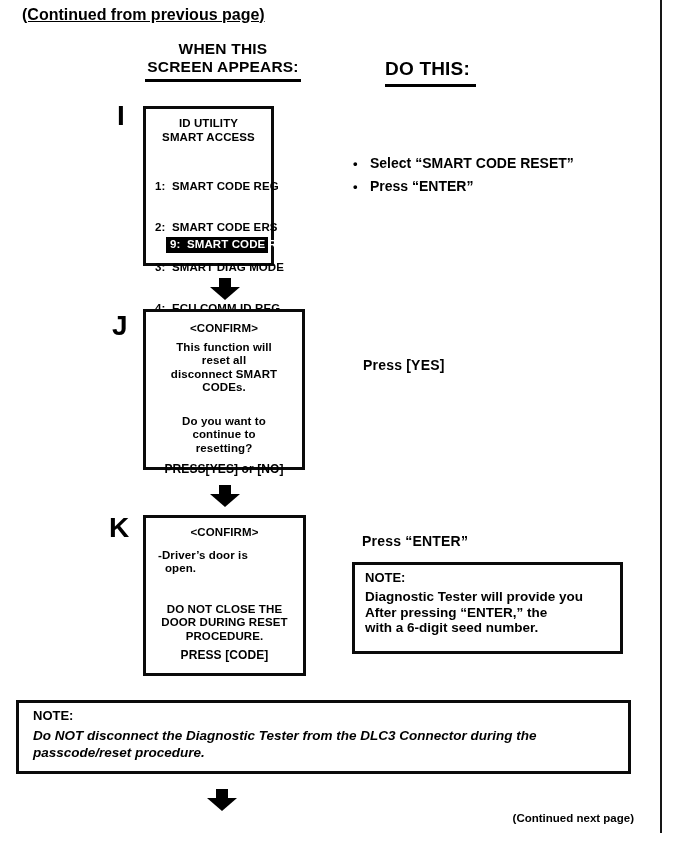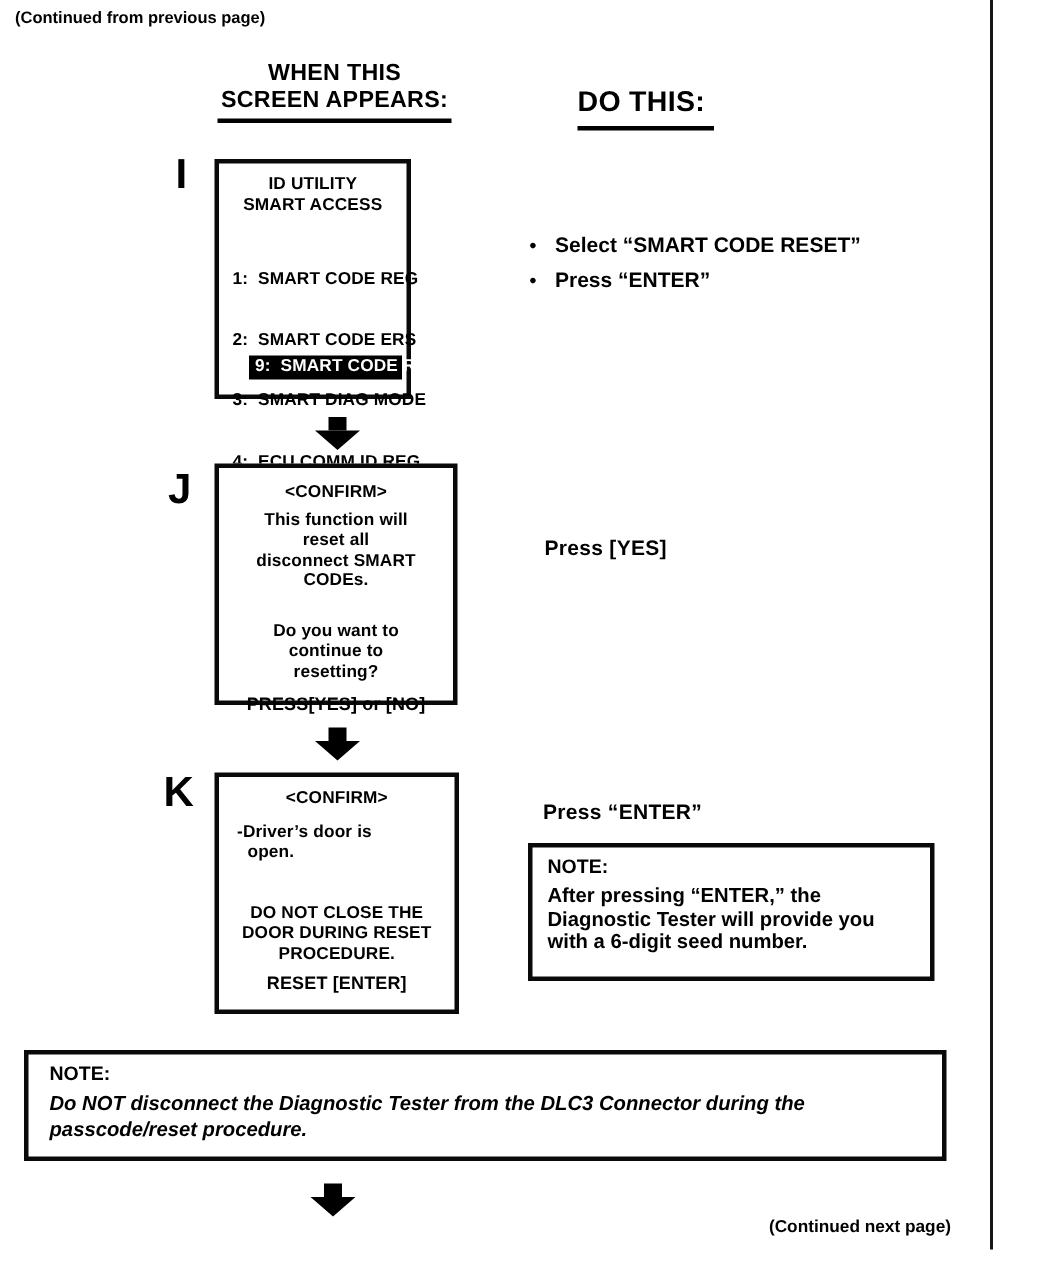--- a/index.html
+++ b/index.html
@@ -3,21 +3,21 @@
 <meta charset="utf-8">
 <style>
   * { margin:0; padding:0; box-sizing:border-box; }
   html,body { background:#e8e8e8; }
   .page {
     position:relative; width:691px; height:851px; background:#ffffff;
     font-family:"Liberation Sans", sans-serif; font-weight:700; color:#000;
     overflow:hidden; margin:0 auto;
   }
   .vrule { position:absolute; left:660px; top:0; width:2px; height:833px; background:#161616; }
-  .cont-from { position:absolute; left:10px; top:6px; font-size:11px; }
+  .cont-from { position:absolute; left:22px; top:6px; font-size:16px;text-decoration:underline; }
   .cont-next { position:absolute; right:57px; top:812px; font-size:11.5px; }
 
   .hdr-when { position:absolute; left:130px; top:40px; width:186px; text-align:center;
               font-size:15.5px; line-height:18px; letter-spacing:0.2px; }
   .hdr-when .ul { display:inline-block; border-bottom:3px solid #000; padding:0 2px 3px 2px; }
   .hdr-do { position:absolute; left:385px; top:58px; font-size:19px; letter-spacing:0.2px;
             border-bottom:3px solid #000; padding:0 6px 4px 0; }
 
   .step-label { position:absolute; font-size:28px; line-height:1; }
 
@@ -141,29 +141,29 @@
     <div class="k-header">&lt;CONFIRM&gt;</div>
     <div class="k-para1">
       <div>-Driver’s door is</div>
       <div class="indent">open.</div>
     </div>
     <div class="k-para2">
       <div>DO NOT CLOSE THE</div>
       <div>DOOR DURING RESET</div>
       <div>PROCEDURE.</div>
     </div>
-    <div class="k-footer">RESET [ENTER]</div>
+    <div class="k-footer">PRESS [CODE]</div>
   </div>
   <div class="instr instr-k">Press “ENTER”</div>
 
   <div class="note note-k">
     <div class="nt">NOTE:</div>
     <div class="nl">
+      <div>Diagnostic Tester will provide you</div>
       <div>After pressing “ENTER,” the</div>
-      <div>Diagnostic Tester will provide you</div>
       <div>with a 6-digit seed number.</div>
     </div>
   </div>
 
   <div class="note note-bottom">
     <div class="nt">NOTE:</div>
     <div class="nl">
       <div>Do NOT disconnect the Diagnostic Tester from the DLC3 Connector during the</div>
       <div>passcode/reset procedure.</div>
     </div>

